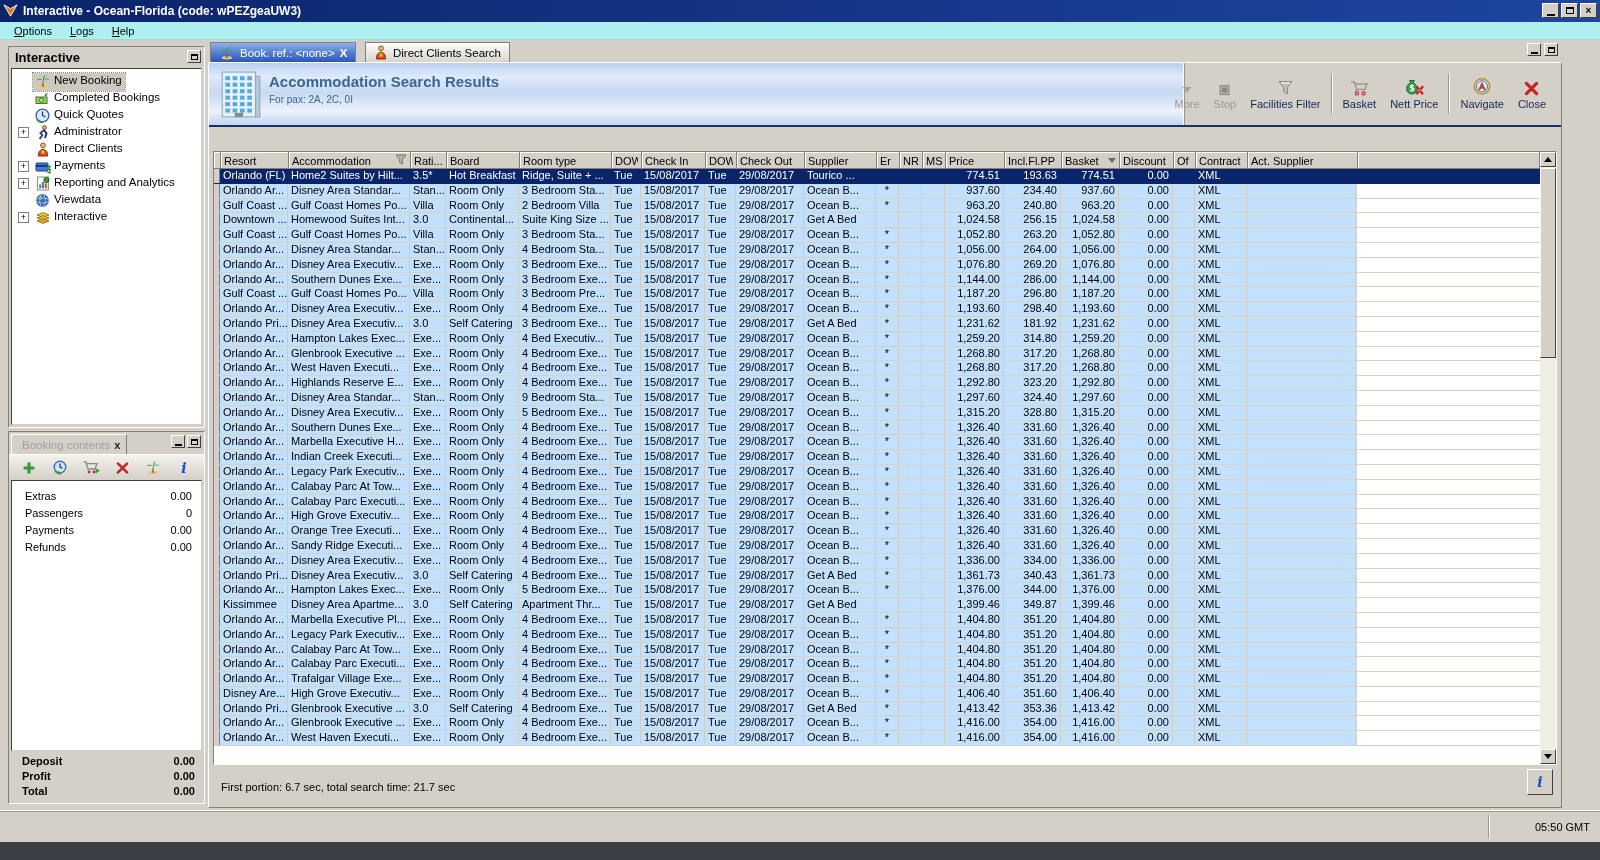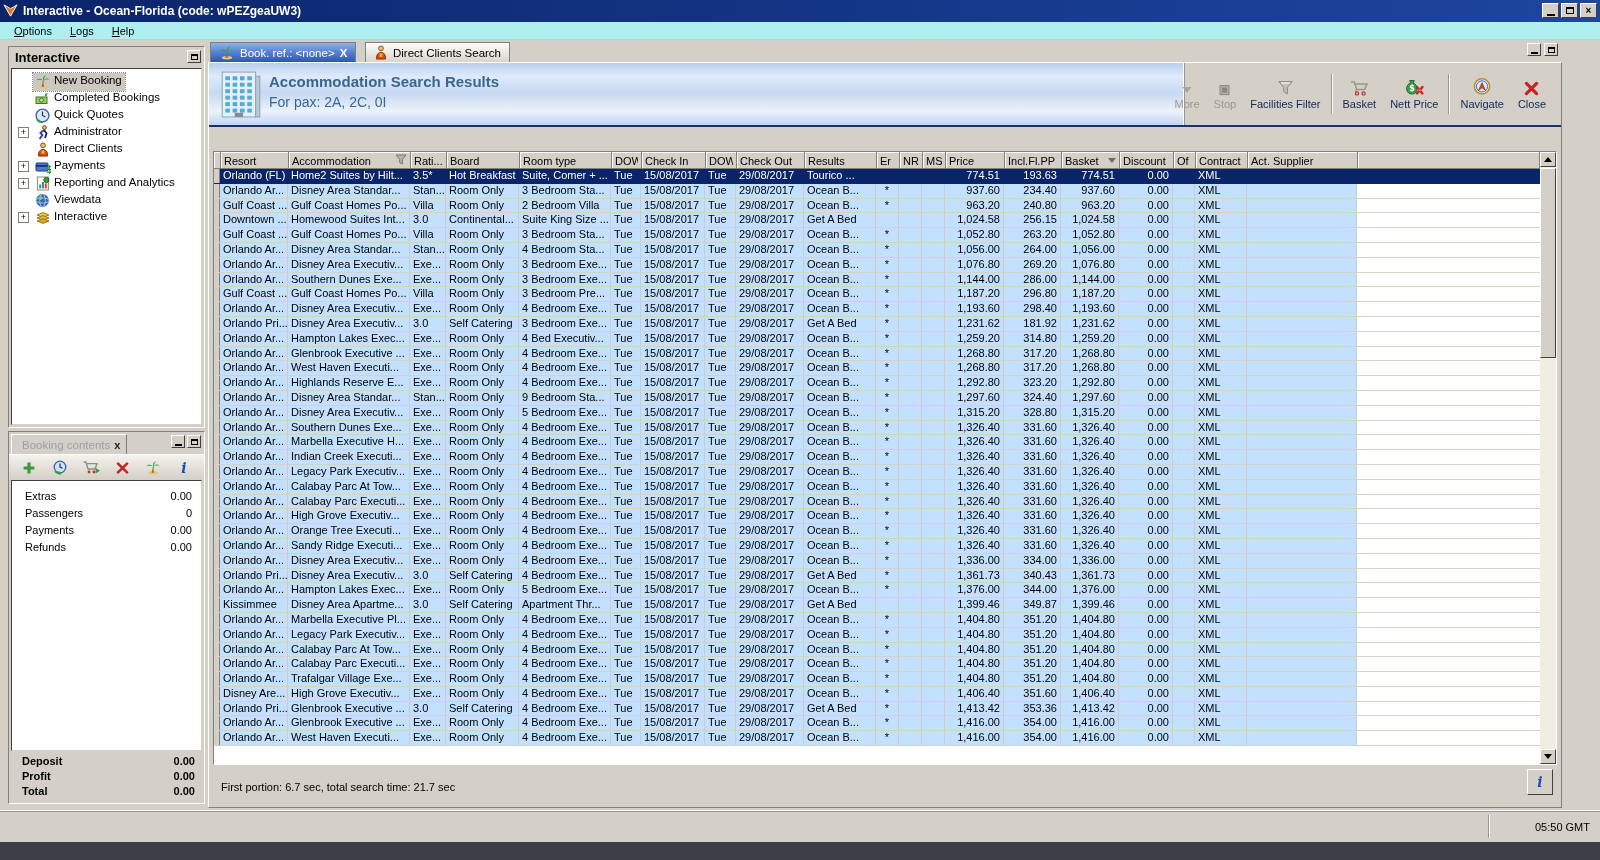--- a/index.html
+++ b/index.html
@@ -70,21 +70,21 @@
   .toptab.active{background:linear-gradient(180deg,#8eb3ea 0%,#5580cf 50%,#2a57b8 100%);color:#fff;}
   .toptab.inactive{background:linear-gradient(180deg,#fdfdfb,#d8d4cc);color:#000;}
   .toptab .tclose{font-weight:bold;}
   #stripminibtns{position:absolute;right:4px;top:1px;display:flex;gap:3px;}
   #bodyframe{position:absolute;left:0;right:0;top:20px;bottom:0;background:#d4d0c8;
     border:1px solid;border-color:#fff #808080 #808080 #fff;}
   #headerzone{position:absolute;left:0;right:0;top:0;height:62px;
     background:linear-gradient(180deg,#b9cfee 0%,#dfeafa 22%,#c7d9f2 48%,#ecf2fb 78%,#c2d5f0 100%);}
   #hdrbuilding{position:absolute;left:12px;top:7px;}
   #hdrtitle{position:absolute;left:60px;top:10px;color:#39678f;font-size:15px;font-weight:bold;}
-  #hdrsub{position:absolute;left:60px;top:31px;color:#39678f;font-size:14px;}
+  #hdrsub{position:absolute;left:60px;top:31px;color:#39678f;font-size:10px;}
   #maintoolbar{position:absolute;right:0;top:0;bottom:0;width:378px;background:#d4d0c8;
     border-left:1px solid #fff;box-shadow:inset 1px 0 0 #9a968e;
     display:flex;align-items:center;justify-content:flex-end;padding-right:8px;}
   .tbtn{display:flex;flex-direction:column;align-items:center;justify-content:center;gap:2px;
     padding:2px 7px;color:#10275a;font-size:11px;white-space:nowrap;}
   .tbtn.disabled{color:#9a9890;}
   .tbtn .ticon{height:18px;display:flex;align-items:flex-end;justify-content:center;}
   .tsep{width:2px;height:40px;border-left:1px solid #9a968e;border-right:1px solid #fff;margin:0 3px;}
   #navyline{position:absolute;left:0;right:0;top:62px;height:2px;background:#16336e;}
   #resultsbar{position:absolute;left:0;right:0;top:64px;height:22px;}
@@ -580,21 +580,21 @@
             <div class="hcell" style="width: 64px; flex: 0 0 64px;">
               <span class="hlabel">Check In</span>
             </div>
             <div class="hcell" style="width: 31px; flex: 0 0 31px;">
               <span class="hlabel">DOW</span>
             </div>
             <div class="hcell" style="width: 68px; flex: 0 0 68px;">
               <span class="hlabel">Check Out</span>
             </div>
             <div class="hcell" style="width: 72px; flex: 0 0 72px;">
-              <span class="hlabel">Results</span>
+              <span class="hlabel">Supplier</span>
             </div>
             <div class="hcell" style="width: 23px; flex: 0 0 23px;">
               <span class="hlabel">Er</span>
             </div>
             <div class="hcell" style="width: 23px; flex: 0 0 23px;">
               <span class="hlabel">NR</span>
             </div>
             <div class="hcell" style="width: 23px; flex: 0 0 23px;">
               <span class="hlabel">MS</span>
             </div>
@@ -622,21 +622,21 @@
             </div>
             <div class="hcell" style="flex: 1 1 0%;"></div>
           </div>
         <div id="gbody">
             <div class="grow selected">
               <div class="gcell selcol" style="width: 6px; flex: 0 0 6px;"></div>
               <div class="gcell" style="width: 68px; flex: 0 0 68px;">Orlando (FL)</div>
               <div class="gcell" style="width: 122px; flex: 0 0 122px;">Home2 Suites by Hilt...</div>
               <div class="gcell" style="width: 36px; flex: 0 0 36px;">3.5*</div>
               <div class="gcell" style="width: 73px; flex: 0 0 73px;">Hot Breakfast</div>
-              <div class="gcell" style="width: 92px; flex: 0 0 92px;">Suite, Comer + ...</div>
+              <div class="gcell" style="width: 92px; flex: 0 0 92px;">Ridge, Suite + ...</div>
               <div class="gcell" style="width: 30px; flex: 0 0 30px;">Tue</div>
               <div class="gcell" style="width: 64px; flex: 0 0 64px;">15/08/2017</div>
               <div class="gcell" style="width: 31px; flex: 0 0 31px;">Tue</div>
               <div class="gcell" style="width: 68px; flex: 0 0 68px;">29/08/2017</div>
               <div class="gcell" style="width: 72px; flex: 0 0 72px;">Tourico ...</div>
               <div class="gcell ctr" style="width: 23px; flex: 0 0 23px;"></div>
               <div class="gcell ctr" style="width: 23px; flex: 0 0 23px;"></div>
               <div class="gcell ctr" style="width: 23px; flex: 0 0 23px;"></div>
               <div class="gcell num" style="width: 59px; flex: 0 0 59px;">774.51</div>
               <div class="gcell num" style="width: 57px; flex: 0 0 57px;">193.63</div>

